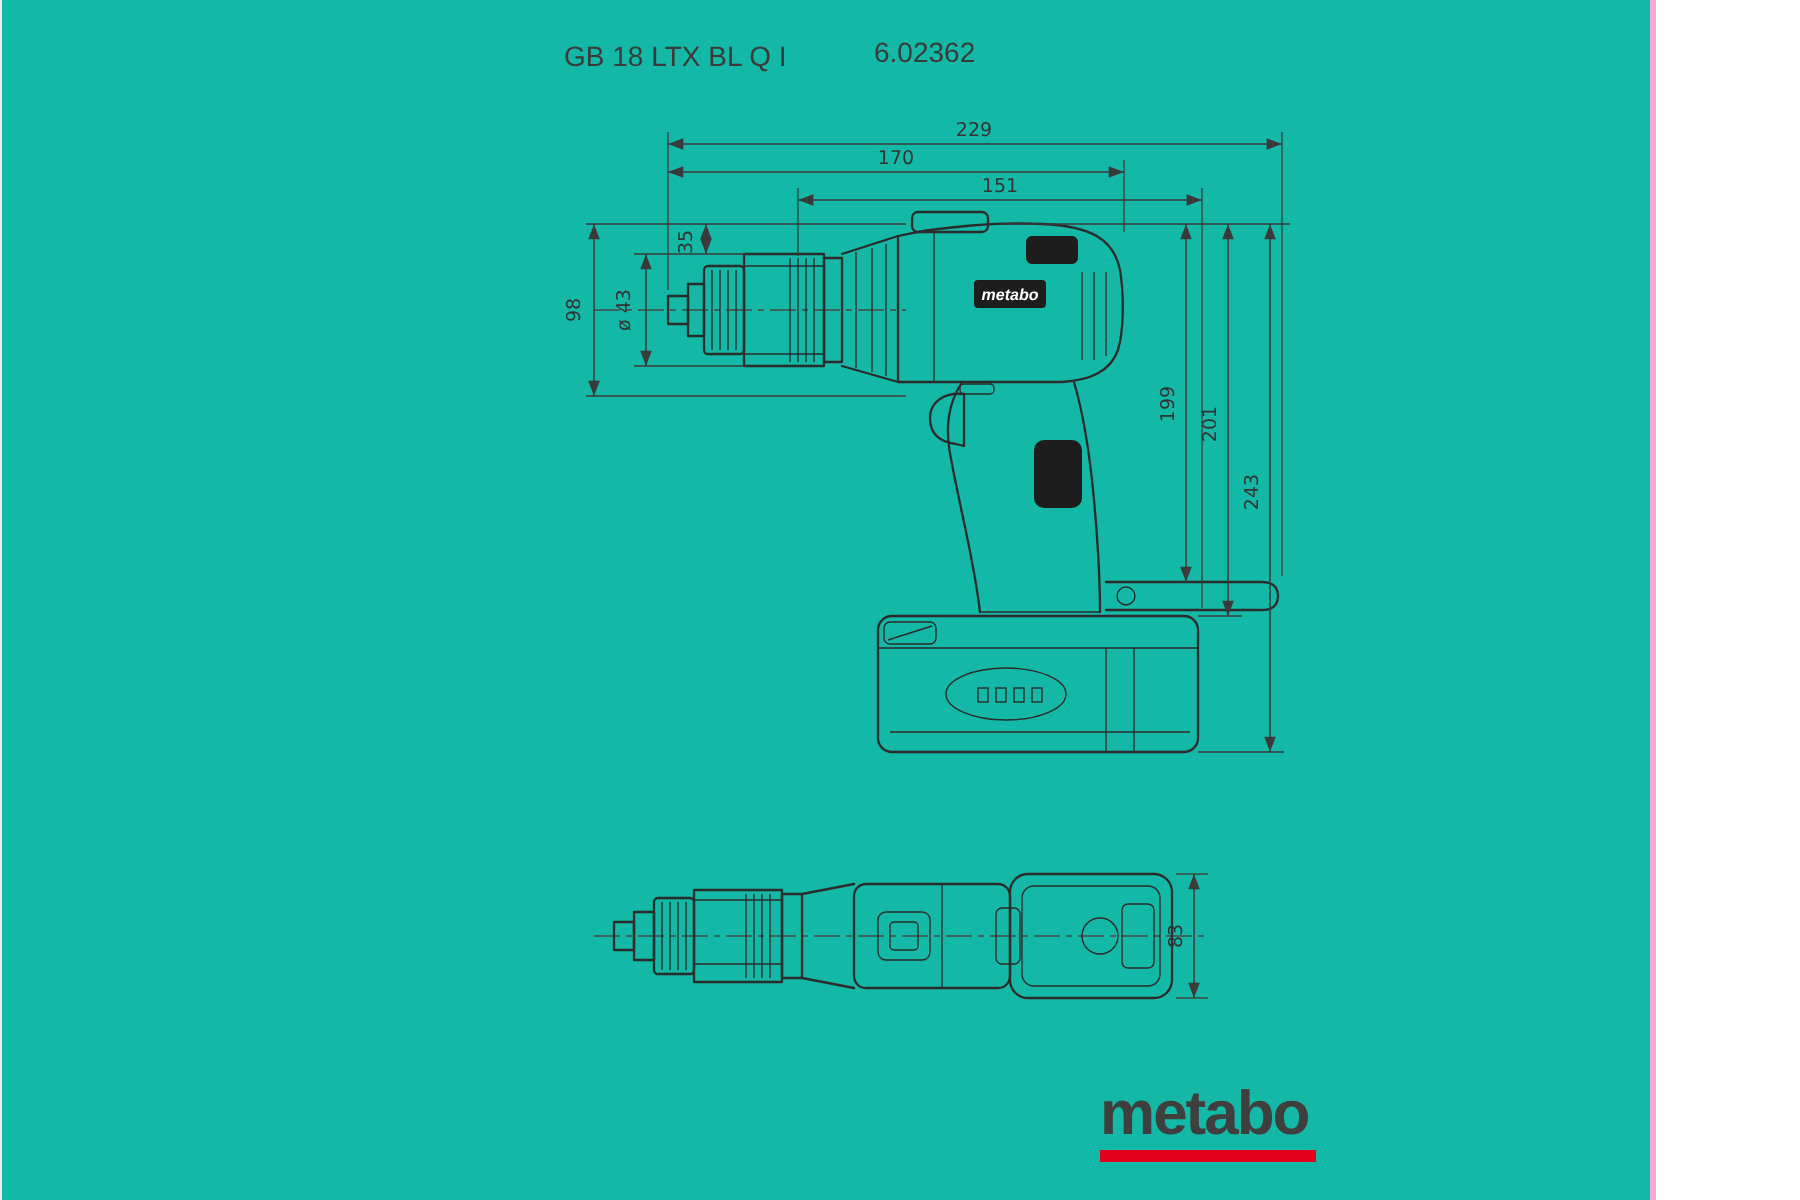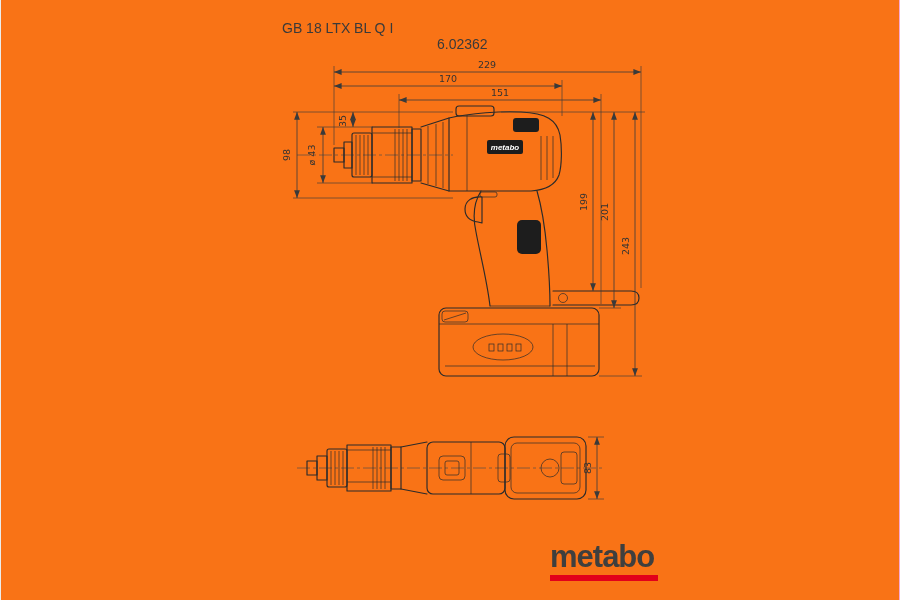--- a/index.html
+++ b/index.html
@@ -1,22 +1,22 @@
 <!DOCTYPE html>
 <html><head>
 <meta charset="utf-8">
 <style>
   html,body{margin:0;padding:0;background:#fff;}
   .page{
-    position:relative;width:900px;height:600px;background:#f97316;overflow:hidden;
+    position:relative;width:828px;height:600px;background:#14b8a6;overflow:hidden;
     font-family:"Liberation Sans",sans-serif;
-    border-left:1px solid #ececec;border-right:1px solid #f9a8d4;box-sizing:border-box;
+    border-left:1px solid #ececec;border-right:3px solid #f9a8d4;box-sizing:border-box;
   }
   .model{position:absolute;left:281px;top:20px;font-size:14px;color:#3a3a3a;}
-  .order{position:absolute;left:436px;top:36px;font-size:14px;color:#3a3a3a;}
+  .order{position:absolute;left:436px;top:18px;font-size:14px;color:#3a3a3a;}
   svg{position:absolute;left:0;top:0;}
   .outline{stroke:#2b2b2b;stroke-width:1.15;fill:none;stroke-linejoin:round;stroke-linecap:round;}
   .detail{stroke:#2b2b2b;stroke-width:0.7;fill:none;}
   .darkfill{fill:#1d1d1d;stroke:none;}
   .dim{stroke:#3a3a3a;stroke-width:0.8;fill:none;marker-start:url(#arr);marker-end:url(#arr);}
   .ext{stroke:#3a3a3a;stroke-width:0.65;fill:none;}
   .cline{stroke:#4a4a4a;stroke-width:0.65;fill:none;stroke-dasharray:13 3 3 3;}
   .dimtext{font-family:"DejaVu Sans",sans-serif;font-size:9.5px;fill:#333;}
   .bodybrand{font-family:"Liberation Sans",sans-serif;font-size:8px;font-style:italic;font-weight:bold;fill:#ffffff;}
   .logo{position:absolute;left:549px;top:541px;width:108px;}

